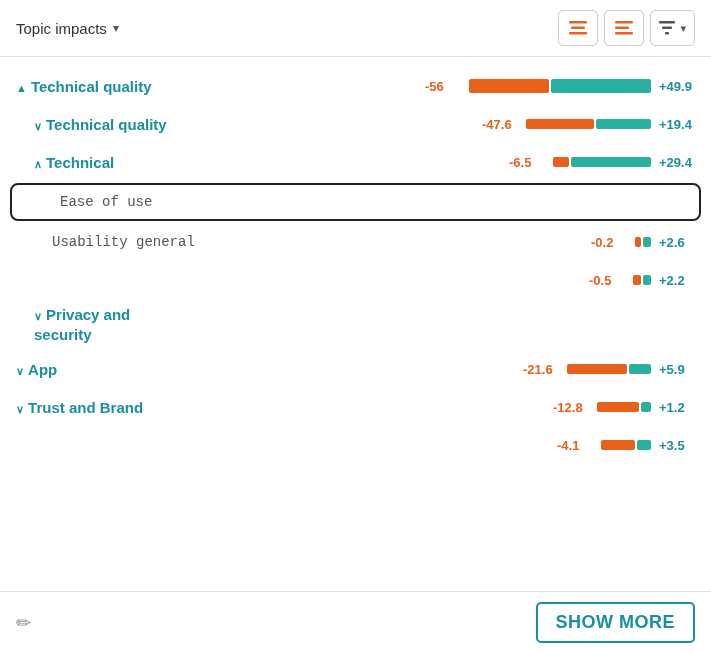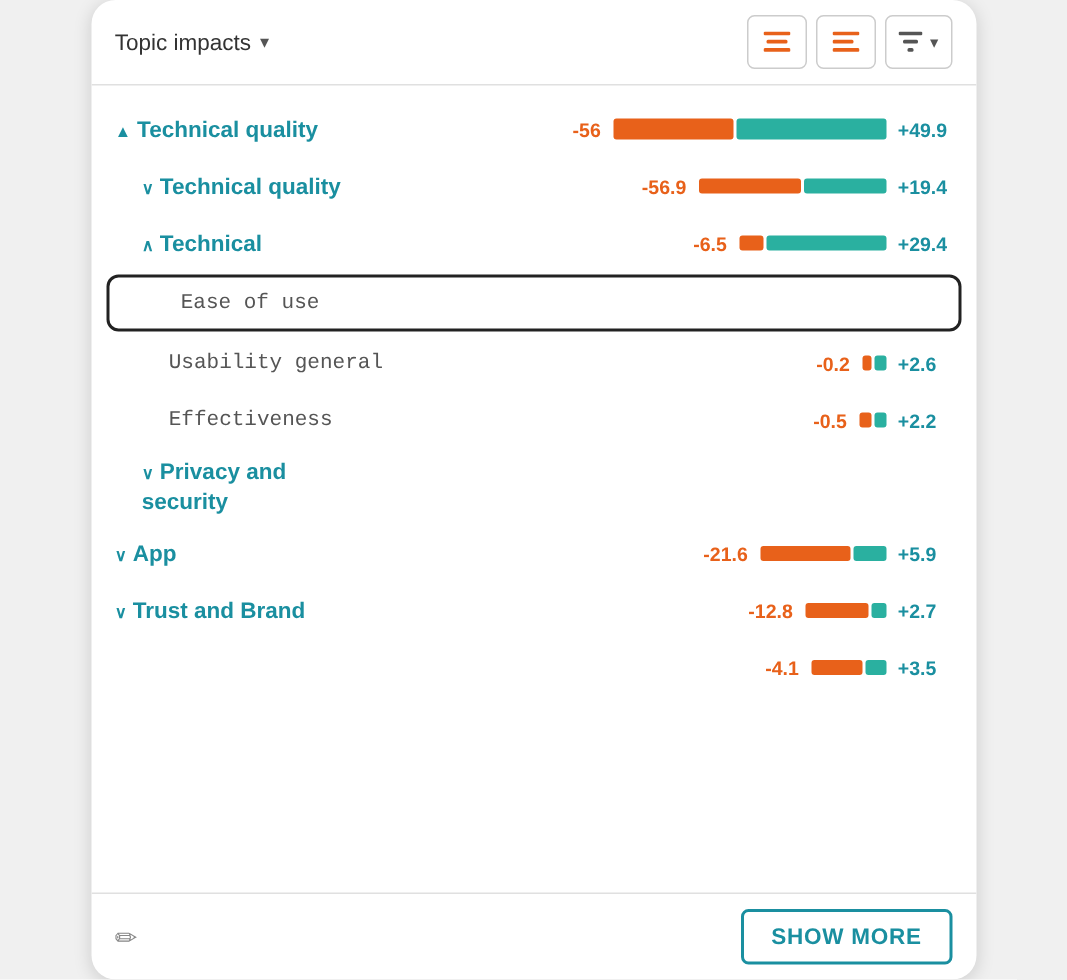--- a/index.html
+++ b/index.html
@@ -5,24 +5,24 @@
     * { box-sizing: border-box; margin: 0; padding: 0; }
     body {
       font-family: 'Segoe UI', Arial, sans-serif;
       background: #f0f0f0;
       display: flex;
       justify-content: center;
       align-items: center;
       min-height: 100vh;
     }
     .panel {
-      width: 590px;
+      width: 711px;
       min-height: 653px;
       background: #fff;
-      border-radius: 16px;
+      border-radius: 0;
       box-shadow: 0 2px 12px rgba(0,0,0,0.15);
       display: flex;
       flex-direction: column;
       overflow: hidden;
       position: relative;
     }
     
     .header {
       display: flex;
       align-items: center;
@@ -116,21 +116,21 @@
       display: flex;
       align-items: center;
       gap: 8px;
       justify-content: flex-end;
     }
     .neg-val {
       color: #e8611a;
       font-size: 13px;
       font-weight: 600;
       min-width: 36px;
-      text-align: right;
+      text-align: left;
     }
     .pos-val {
       color: #1a8fa0;
       font-size: 13px;
       font-weight: 600;
       min-width: 36px;
       text-align: left;
     }
     
     .bars {
@@ -195,21 +195,21 @@
       font-size: 18px;
       color: #888;
       cursor: pointer;
     }
     .show-more-btn {
       border: 2px solid #1a8fa0;
       color: #1a8fa0;
       background: #fff;
       padding: 8px 18px;
       border-radius: 5px;
-      font-size: 15px;
+      font-size: 18px;
       font-weight: 700;
       letter-spacing: 0.5px;
       cursor: pointer;
     }
   </style>
 </head>
 <body>
 
 <div class="panel">
 
@@ -252,21 +252,21 @@
           <div class="bars">
             <div class="bar-neg" style="width: 80px; height: 14px;"></div>
             <div class="bar-pos" style="width: 100px; height: 14px;"></div>
           </div>
           <span class="pos-val">+49.9</span>
         </div>
       </div>
       <div class="row">
         <div class="row-label bold indent1"><span style="font-size:11px;color:#1a8fa0;margin-right:4px;cursor:pointer;">∨</span><span>Technical quality</span></div>
         <div class="row-metrics">
-          <span class="neg-val">-56.9</span>
+          <span class="neg-val">-47.6</span>
           <div class="bars">
             <div class="bar-neg-sm" style="width: 68px;"></div>
             <div class="bar-pos-sm" style="width: 55px;"></div>
           </div>
           <span class="pos-val">+19.4</span>
         </div>
       </div>
       <div class="row">
         <div class="row-label bold indent1"><span style="font-size:11px;color:#1a8fa0;margin-right:4px;cursor:pointer;">∧</span><span>Technical</span></div>
         <div class="row-metrics">
@@ -286,21 +286,20 @@
         <div class="row-metrics">
           <span class="neg-val">-0.2</span>
           <div class="bars">
             <div class="bar-neg-xs" style="width: 6px;"></div>
             <div class="bar-pos-xs" style="width: 8px;"></div>
           </div>
           <span class="pos-val">+2.6</span>
         </div>
       </div>
       <div class="row">
-        <div class="row-label indent2"><span>Effectiveness</span></div>
         <div class="row-metrics">
           <span class="neg-val">-0.5</span>
           <div class="bars">
             <div class="bar-neg-xs" style="width: 8px;"></div>
             <div class="bar-pos-xs" style="width: 8px;"></div>
           </div>
           <span class="pos-val">+2.2</span>
         </div>
       </div>
       <div class="row">
@@ -318,21 +317,21 @@
         </div>
       </div>
       <div class="row">
         <div class="row-label bold"><span style="font-size:11px;color:#1a8fa0;margin-right:4px;cursor:pointer;">∨</span><span>Trust and Brand</span></div>
         <div class="row-metrics">
           <span class="neg-val">-12.8</span>
           <div class="bars">
             <div class="bar-neg-sm" style="width: 42px;"></div>
             <div class="bar-pos-sm" style="width: 10px;"></div>
           </div>
-          <span class="pos-val">+2.7</span>
+          <span class="pos-val">+1.2</span>
         </div>
       </div>
       <div class="row">
         <div class="row-metrics">
           <span class="neg-val">-4.1</span>
           <div class="bars">
             <div class="bar-neg-sm" style="width: 34px;"></div>
             <div class="bar-pos-sm" style="width: 14px;"></div>
           </div>
           <span class="pos-val">+3.5</span>

